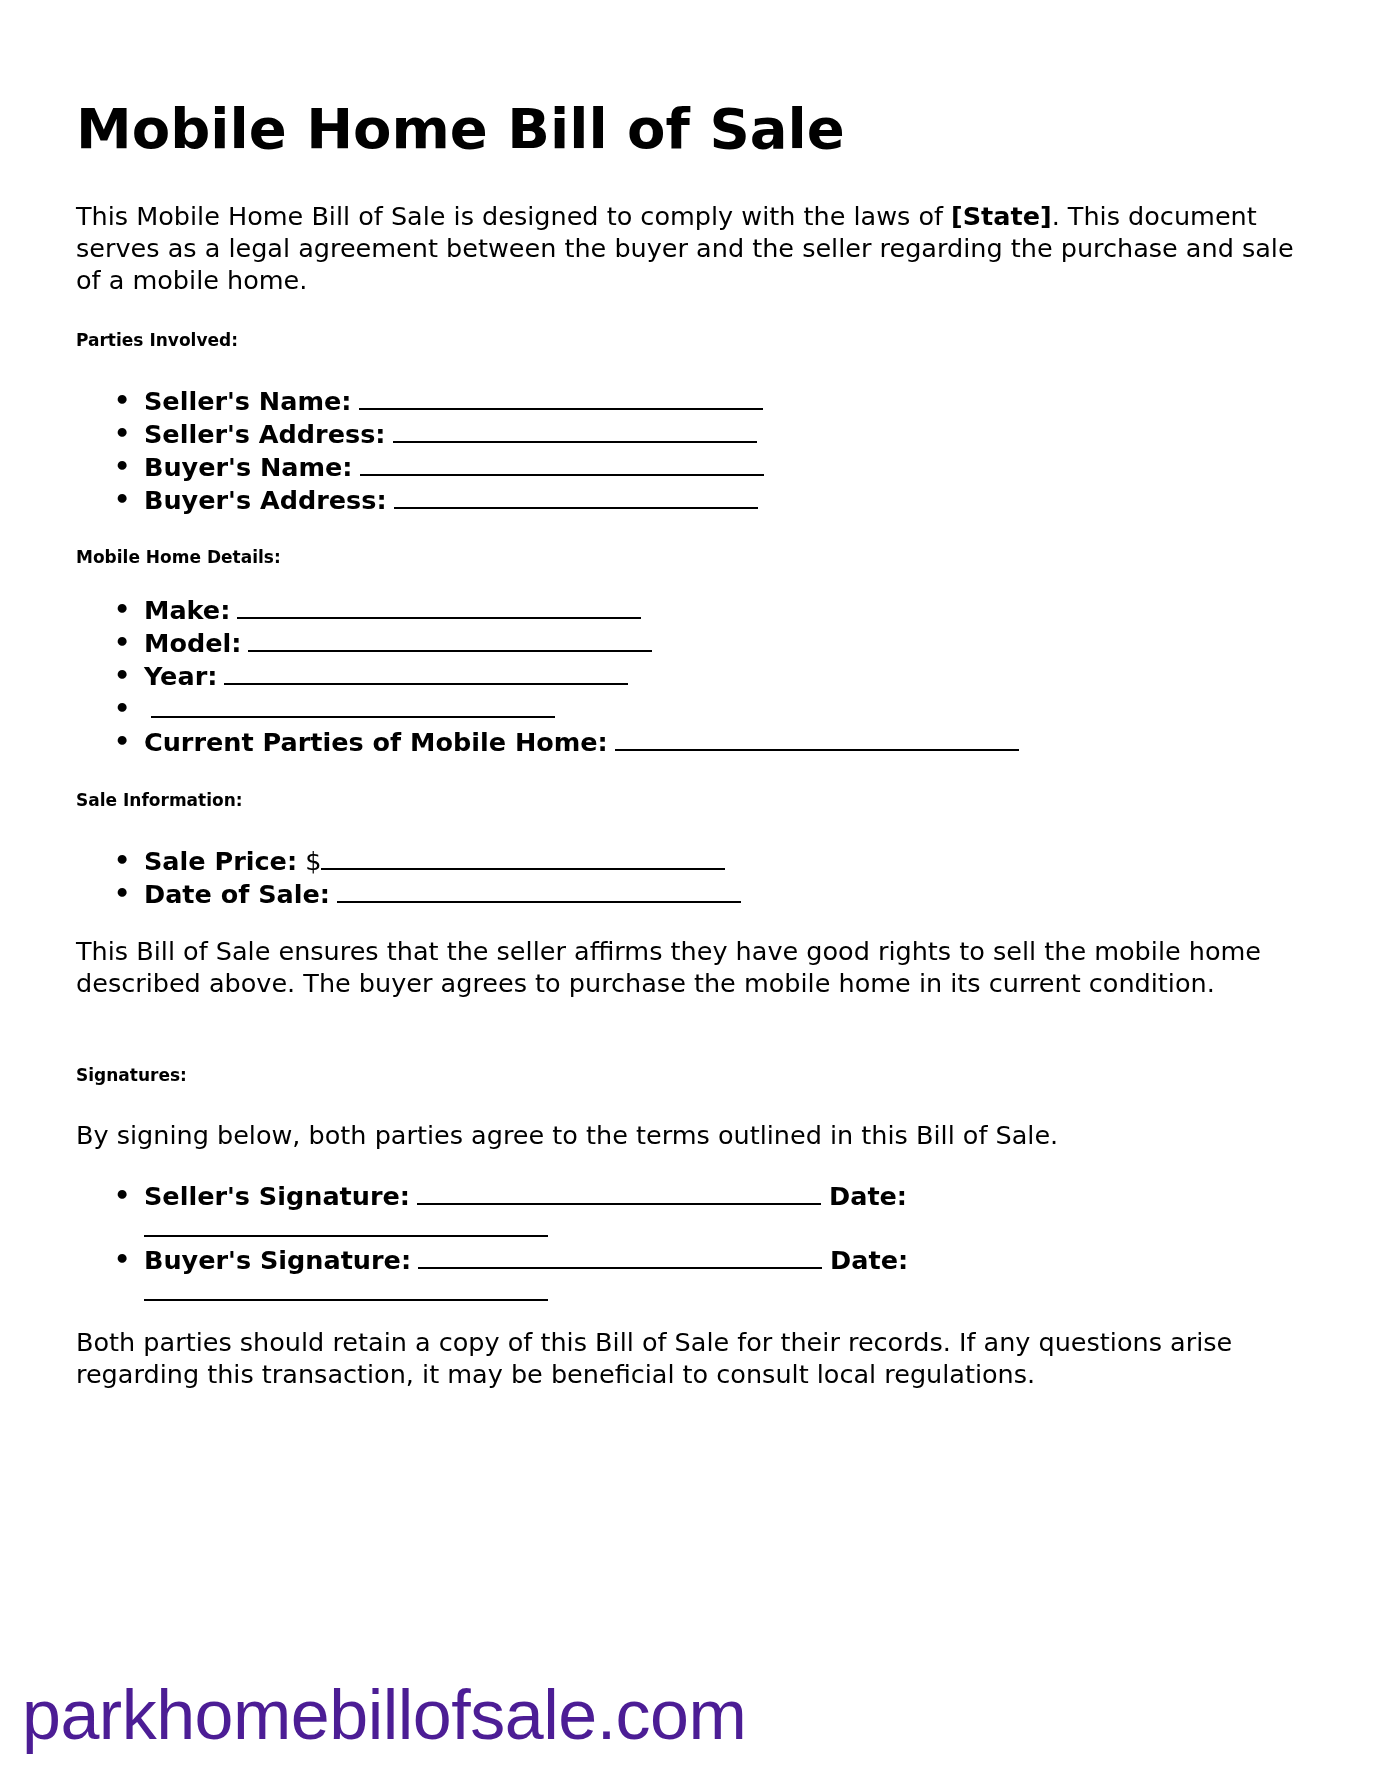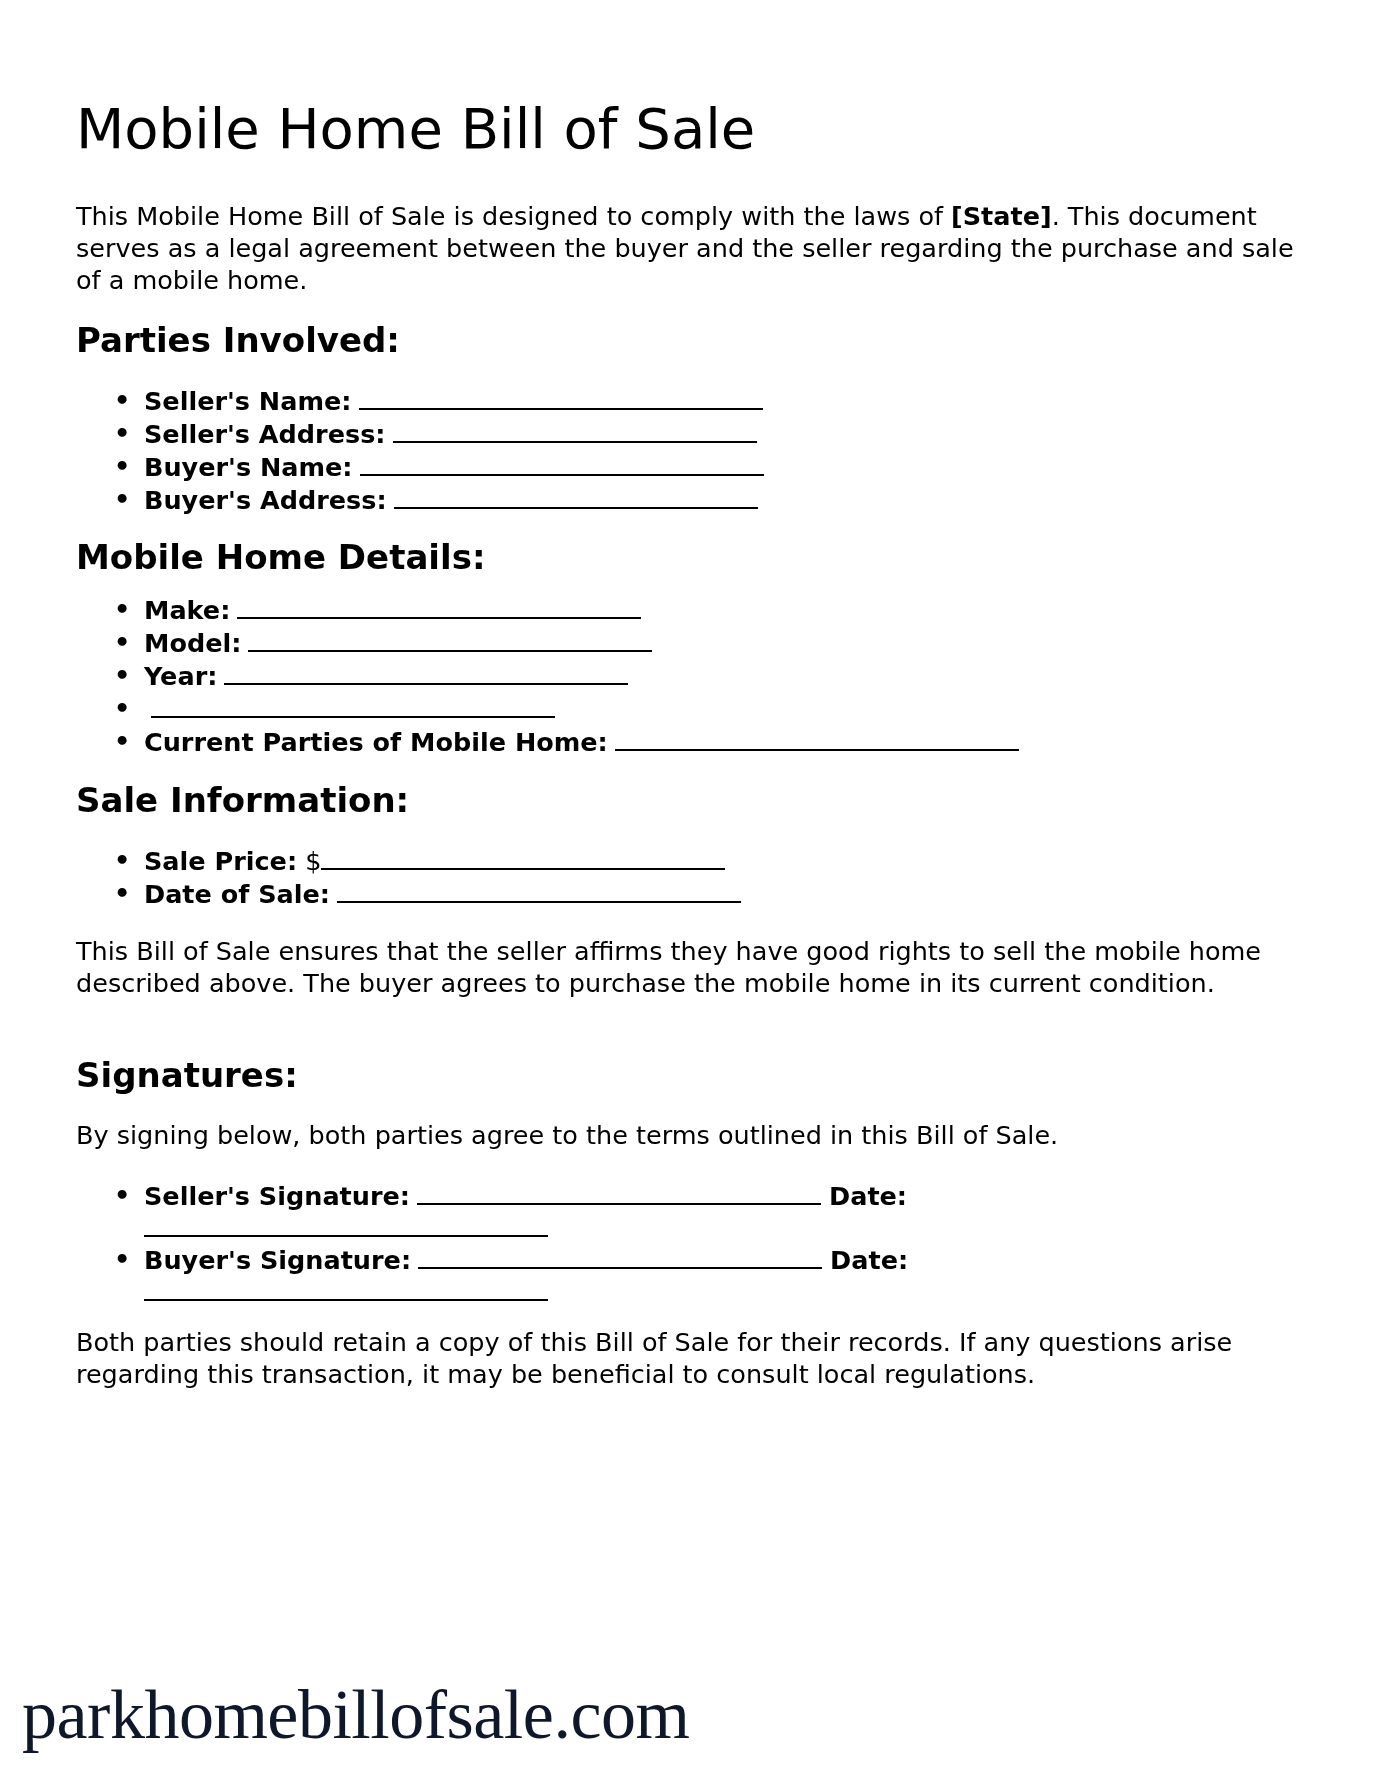--- a/index.html
+++ b/index.html
@@ -3,29 +3,29 @@
   <meta charset="utf-8">
   <style>
     html, body { margin: 0; padding: 0; background: #ffffff; }
     body {
       width: 1379px; height: 1785px; position: relative; overflow: hidden;
       font-family: "DejaVu Sans", sans-serif; color: #000000;
     }
     .page { position: absolute; left: 76px; top: 0; width: 1230px; }
     h1 {
       position: absolute; top: 96px; left: 0; margin: 0;
-      font-size: 56px; font-weight: normal; line-height: 66px; white-space: nowrap;
+      font-size: 56px; font-weight: bold; line-height: 66px; white-space: nowrap;
     }
     .para {
       position: absolute; left: 0; width: 1230px; margin: 0;
       font-size: 25.5px; line-height: 32px;
     }
     .heading {
       position: absolute; left: 0; margin: 0;
-      font-size: 34px; font-weight: bold; line-height: 32px; white-space: nowrap;
+      font-size: 17px; font-weight: bold; line-height: 32px; white-space: nowrap;
     }
     ul.fields {
       position: absolute; left: 0; margin: 0; padding: 0 0 0 68px;
       list-style: none; font-size: 25.5px; line-height: 32px;
     }
     ul.fields li { position: relative; white-space: nowrap; }
     ul.fields li .bullet {
       position: absolute; left: -30px; top: 0; font-weight: bold;
     }
     .label { font-weight: bold; }
@@ -35,22 +35,22 @@
     }
     .blank.tight { margin-left: 0; }
     .sig-li { height: 64px; }
     .sig-li .date-label { font-weight: bold; margin-left: 8px; }
     .sig-li .blank2 {
       position: absolute; left: 0; top: 34px; width: 404px; height: 22px;
       border-bottom: 2.5px solid #000;
     }
     .footer {
       position: absolute; left: 22px; top: 1680px; margin: 0;
-      font-family: Liberation Serif, serif;
-      font-size: 70px; line-height: 70px; letter-spacing: -0.5px; color: #0f172a;
+      font-family: Liberation Sans, sans-serif;
+      font-size: 70px; line-height: 70px; letter-spacing: -0.5px; color: #4c1d95;
       white-space: nowrap;
     }
   </style>
 </head>
 <body>
 
 <div class="page">
 
   <h1>Mobile Home Bill of Sale</h1>
 

